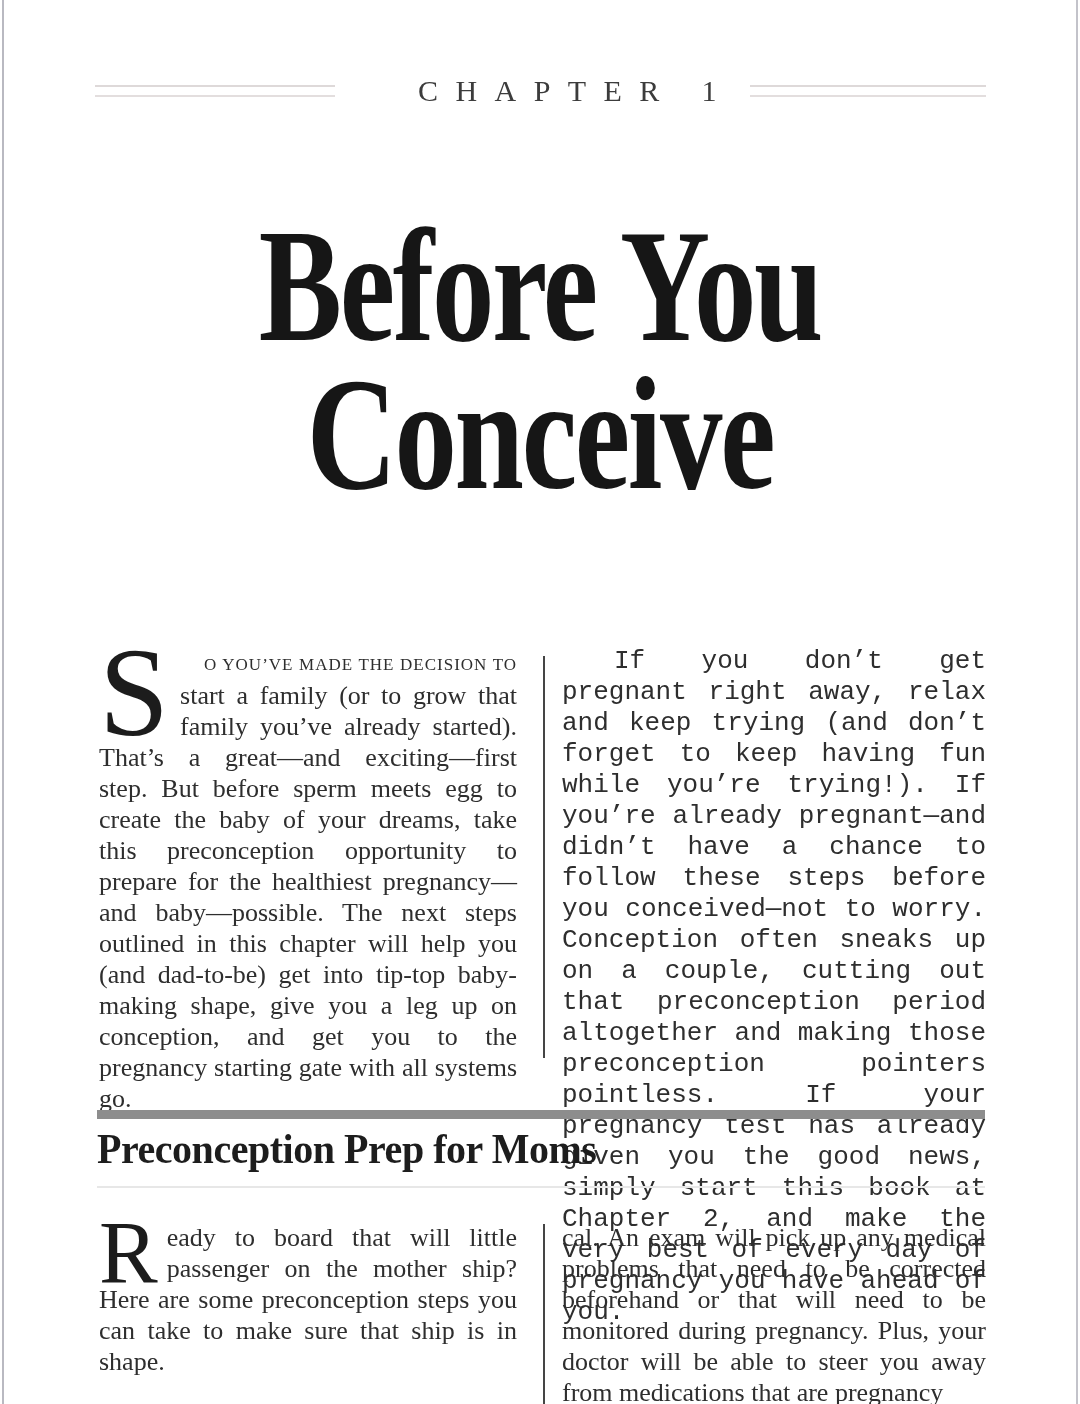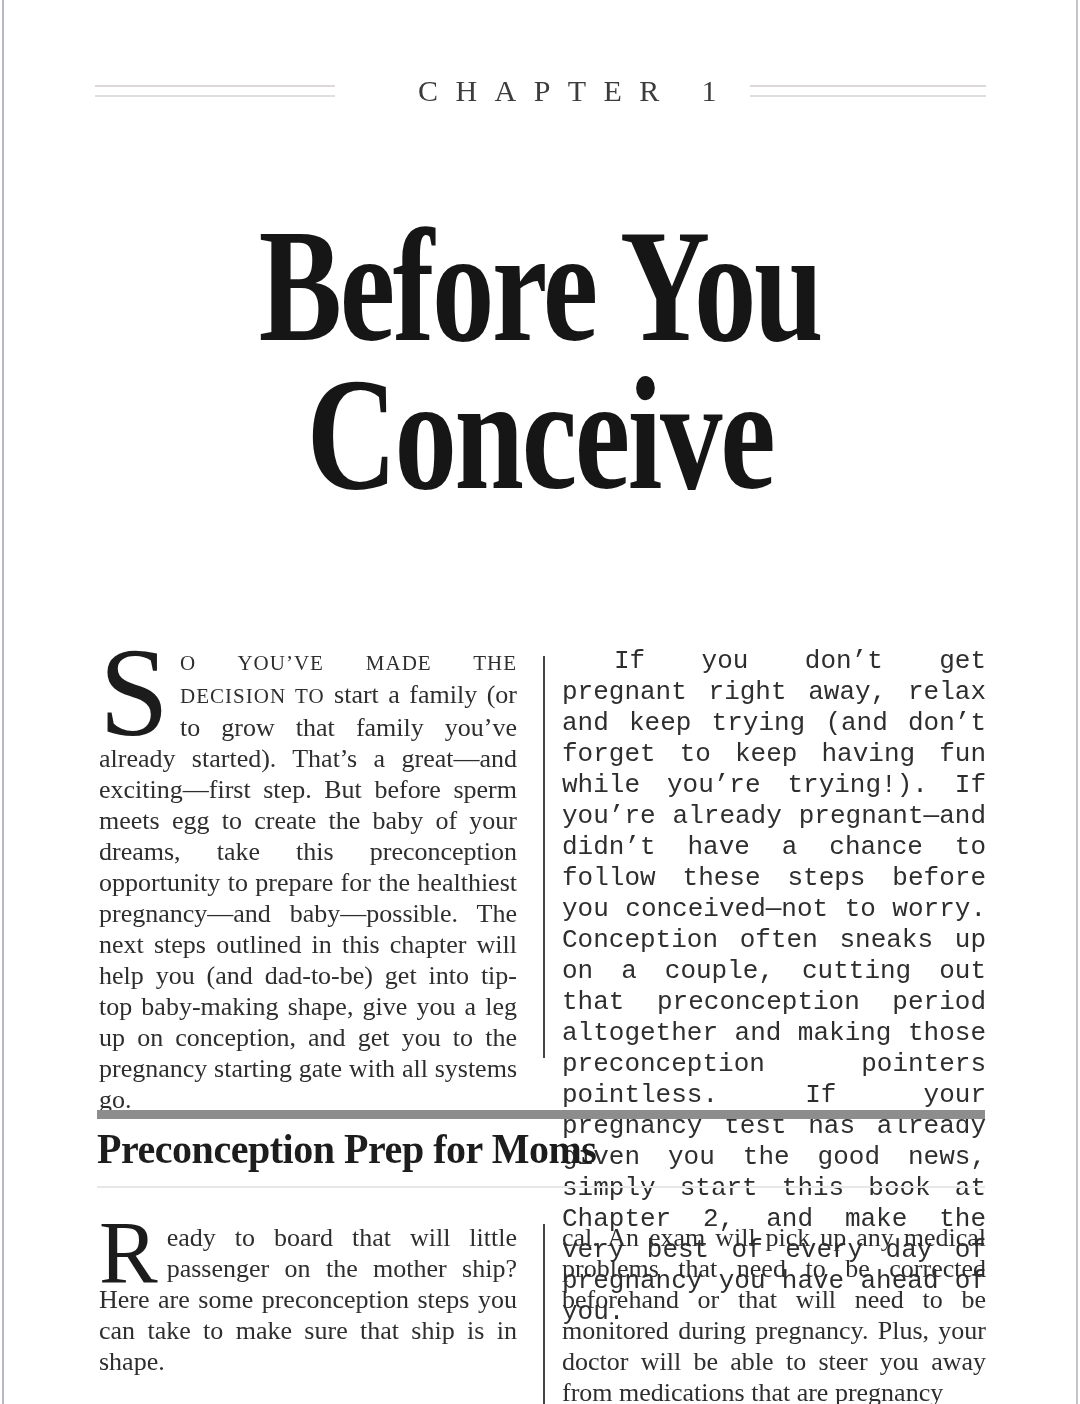--- a/index.html
+++ b/index.html
@@ -61,21 +61,21 @@
   #divider-bottom { top: 1224px; height: 180px; }
 
   .dropcap {
     float: left;
     font-size: 126px; line-height: 93px; height: 93px;
     margin: 0 11px 0 0;
     color: #1c1c1c;
   }
   .dropcap.two-line { font-size: 88px; line-height: 62px; height: 62px; margin-right: 9px; }
 
-  .lead-in { font-size: 21px; letter-spacing: 1px; }
+  .lead-in { font-size: 17px; letter-spacing: 1px; margin-left: 24px; }
 
   .indent-first { text-indent: 52px; font-family: Liberation Mono, monospace; }
 
   
   .rule-thick {
     position: absolute; left: 97px; top: 1110px; width: 888px; height: 9px;
     background: #8d8d8d;
   }
   .section-heading {
     position: absolute; left: 97px; top: 1124px;

